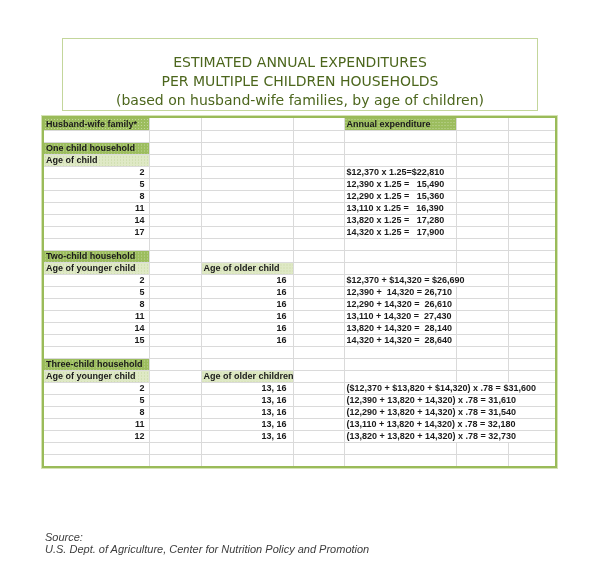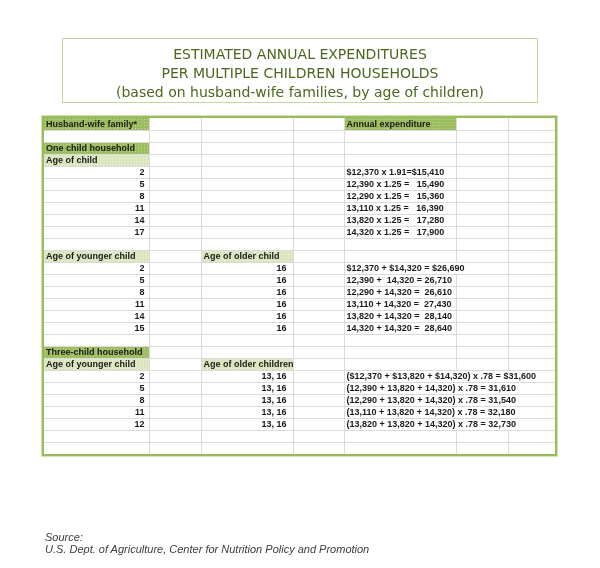--- a/index.html
+++ b/index.html
@@ -3,21 +3,21 @@
 <meta charset="utf-8">
 <style>
   html,body{margin:0;padding:0}
   body{
     width:600px;height:568px;background:#ffffff;position:relative;
     font-family:"Liberation Sans",sans-serif;
   }
   .title-box{
     position:absolute;left:62px;top:38px;width:474px;height:57px;
     border:1px solid #c3d69b;background:#ffffff;
-    text-align:center;padding-top:6px;
+    text-align:center;padding-top:14px;
     color:#4c661d;font-family:"DejaVu Sans",sans-serif;
     font-size:14px;line-height:19px;font-weight:400;
   }
   table.xtable{
     position:absolute;left:42px;top:116px;width:513px;
     border-collapse:collapse;table-layout:fixed;
     border:2px solid #9abb59;
     box-shadow:0 0 0 1px #d5e3b5;
     background:#ffffff;
   }
@@ -102,21 +102,21 @@
         <td></td>
         <td></td>
         <td></td>
         <td></td>
     </tr>
     <tr>
       <td class="num">2</td>
       <td></td>
         <td></td>
         <td></td>
-      <td class="f">$12,370 x 1.91=$15,410</td>
+      <td class="f">$12,370 x 1.25=$22,810</td>
       <td></td>
         <td></td>
     </tr>
     <tr>
       <td class="num">5</td>
       <td></td>
         <td></td>
         <td></td>
       <td class="f">12,390 x 1.25 =   15,490</td>
       <td></td>
@@ -161,20 +161,29 @@
     <tr>
       <td></td>
         <td></td>
         <td></td>
         <td></td>
         <td></td>
         <td></td>
         <td></td>
     </tr>
 
+    <tr>
+      <td class="g">Two-child household</td>
+      <td></td>
+        <td></td>
+        <td></td>
+        <td></td>
+        <td></td>
+        <td></td>
+    </tr>
     <tr>
       <td class="lg">Age of younger child</td>
       <td></td>
       <td class="lg">Age of older child</td>
       <td></td>
         <td></td>
         <td></td>
         <td></td>
     </tr>
     <tr>

